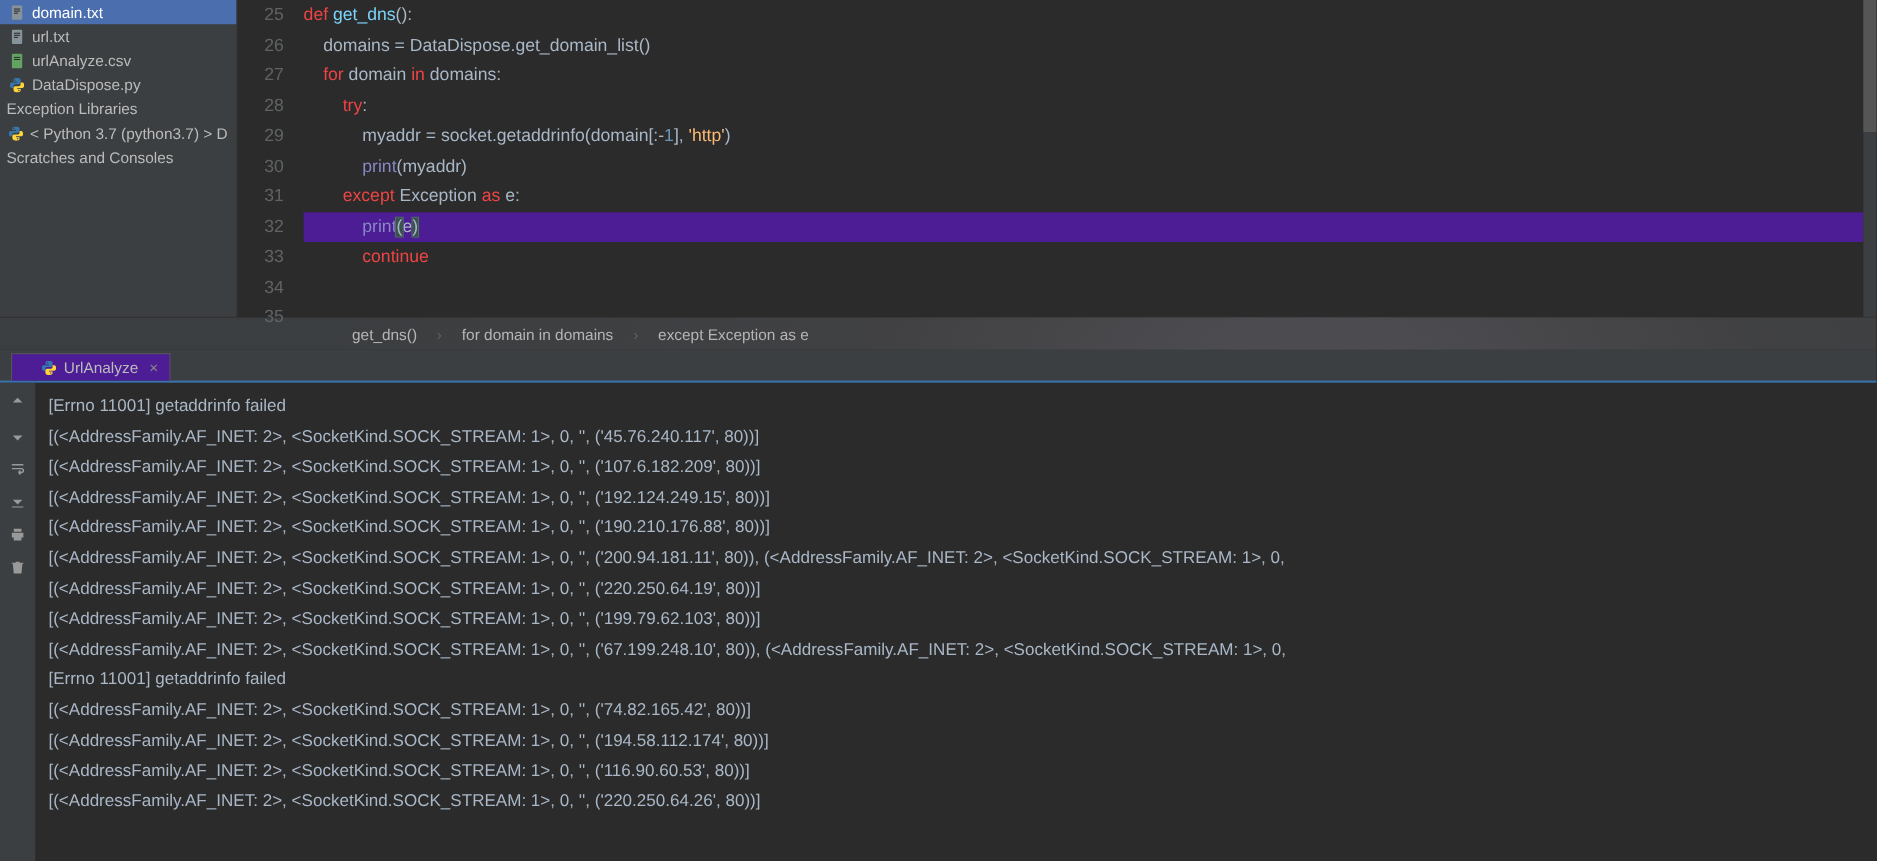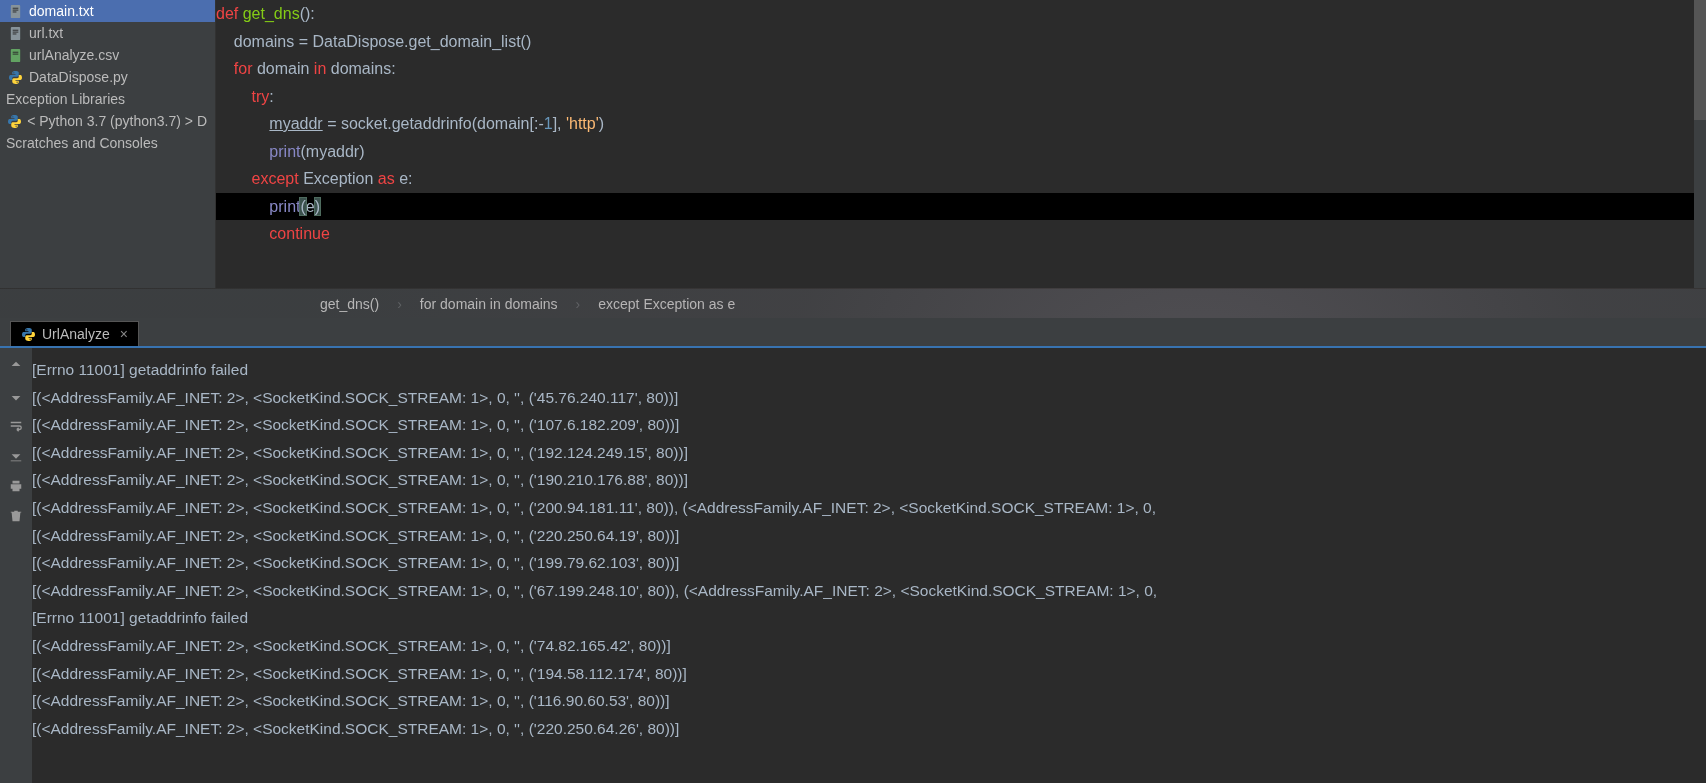--- a/index.html
+++ b/index.html
@@ -10,32 +10,32 @@
 .tree-item{padding:3px 8px 3px 8px;display:flex;align-items:center;gap:6px;white-space:nowrap;cursor:pointer}
 .tree-item.sel{background:#4b6eaf;color:#fff}
 .ind1{}.ind0{padding-left:6px}
 .ficon{width:15px;height:15px;display:inline-flex;align-items:center;justify-content:center;font-size:11px}
 .editor{flex:1;display:flex;flex-direction:column;background:#2b2b2b}
 .code-area{flex:1;display:flex;font-family:'Consolas','Monaco',monospace;font-size:16px}
 .gutter{width:60px;text-align:right;color:#606366;padding-right:18px;line-height:27.5px;user-select:none;padding-top:0px;position:relative}
 .gutter div{height:27.5px}
 .code{flex:1;color:#a9b7c6;line-height:27.5px;white-space:pre}
 .code-line{height:27.5px}
-.cur-line{background:#000000}
-.kw{color:#ef4444}.fn{color:#84cc16}.str{color:#fdba74}.num{color:#6897bb}.builtin{color:#8888c6}.under{text-decoration:underline;text-decoration-color:#a9b7c6}
+.cur-line{background:#4c1d95}
+.kw{color:#ef4444}.fn{color:#7dd3fc}.str{color:#fdba74}.num{color:#6897bb}.builtin{color:#8888c6}.under{text-decoration-color:#a9b7c6}
 .paren-hl{background:#3b514d;outline:1px solid #4e6b5e}
 .breadcrumb{height:30px;background:#3c3f41;display:flex;align-items:center;padding-left:320px;gap:18px;color:#bbb;font-size:14px;border-top:1px solid #323232}
 .bc-sep{color:#606366}
 .mid-tabs{height:30px;background:#3c3f41;display:flex;align-items:flex-end;border-bottom:2px solid #3873b0;position:relative;z-index:1}
-.run-tab{margin-left:10px;background:#000000;padding:4px 10px 4px 10px;display:flex;align-items:center;gap:6px;color:#bbb;font-size:14px;border-top:1px solid #555;border-left:1px solid #555;border-right:1px solid #555}
+.run-tab{margin-left:10px;background:#4c1d95;padding:4px 10px 4px 26px;display:flex;align-items:center;gap:6px;color:#bbb;font-size:14px;border-top:1px solid #555;border-left:1px solid #555;border-right:1px solid #555}
 .run-tab .close{color:#888;cursor:pointer;margin-left:4px}
 .console-wrap{flex:1;display:flex;background:#2b2b2b;position:relative;z-index:1;overflow:hidden}
 .console-toolbar{width:32px;background:#3c3f41;display:flex;flex-direction:column;align-items:center;padding-top:10px;gap:14px}
 .tool-ic{width:16px;height:16px;color:#999;cursor:pointer;display:flex;align-items:center;justify-content:center}
-.console{flex:1;padding:8px 0;font-family:'Consolas','Monaco',monospace;font-size:15.5px;line-height:27.6px;color:#a9b7c6;white-space:pre;overflow:hidden}
+.console{flex:1;padding:8px 12px;font-family:'Consolas','Monaco',monospace;font-size:15.5px;line-height:27.6px;color:#a9b7c6;white-space:pre;overflow:hidden}
 .scrollbar{width:12px;background:#3c3f41}
 .scroll-thumb{width:12px;height:120px;background:#555;margin-top:0}
 svg{display:block}
 </style>
 </head>
 <body>
 
 <div class="top">
   <div class="sidebar">
     <div id="tree">
@@ -92,20 +92,33 @@
           </span>
           <span>&lt; Python 3.7 (python3.7) &gt; D</span>
         </div>
         <div class="tree-item ind0">
           <span>Scratches and Consoles</span>
         </div>
       </div>
   </div>
   <div class="editor">
     <div class="code-area">
+      <div class="gutter" id="gutter">
+          <div>25</div>
+          <div>26</div>
+          <div>27</div>
+          <div>28</div>
+          <div>29</div>
+          <div>30</div>
+          <div>31</div>
+          <div>32</div>
+          <div>33</div>
+          <div>34</div>
+          <div>35</div>
+        </div>
       <div class="code" id="code"><div class="code-line"><span class="kw">def </span><span class="fn">get_dns</span>():</div><div class="code-line">    domains = DataDispose.get_domain_list()</div><div class="code-line">    <span class="kw">for</span> domain <span class="kw">in</span> domains:</div><div class="code-line">        <span class="kw">try</span>:</div><div class="code-line">            <span class="under">myaddr</span> = socket.getaddrinfo(domain[:-<span class="num">1</span>], <span class="str">'http'</span>)</div><div class="code-line">            <span class="builtin">print</span>(myaddr)</div><div class="code-line">        <span class="kw">except</span> Exception <span class="kw">as</span> e:</div><div class="code-line cur-line">            <span class="builtin">print</span><span class="paren-hl">(</span>e<span class="paren-hl">)</span></div><div class="code-line">            <span class="kw">continue</span></div><div class="code-line"></div><div class="code-line"></div></div>
     </div>
   </div>
   <div class="scrollbar">
       <div class="scroll-thumb"></div>
     </div>
 </div>
 
 <div class="breadcrumb">
   <span>get_dns()</span>

